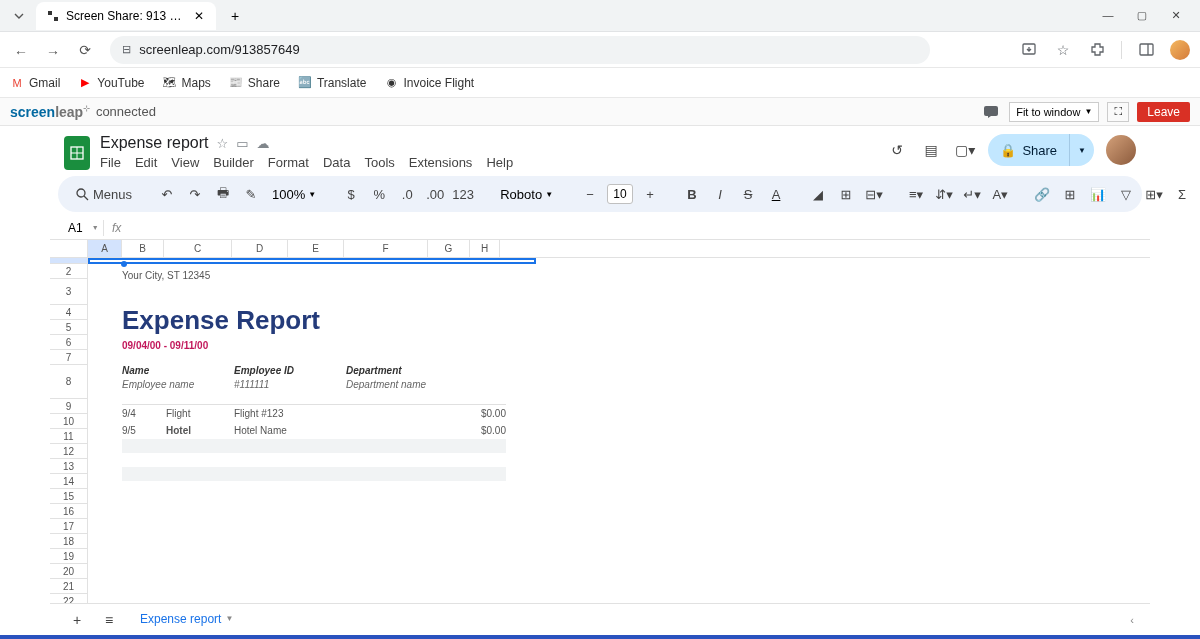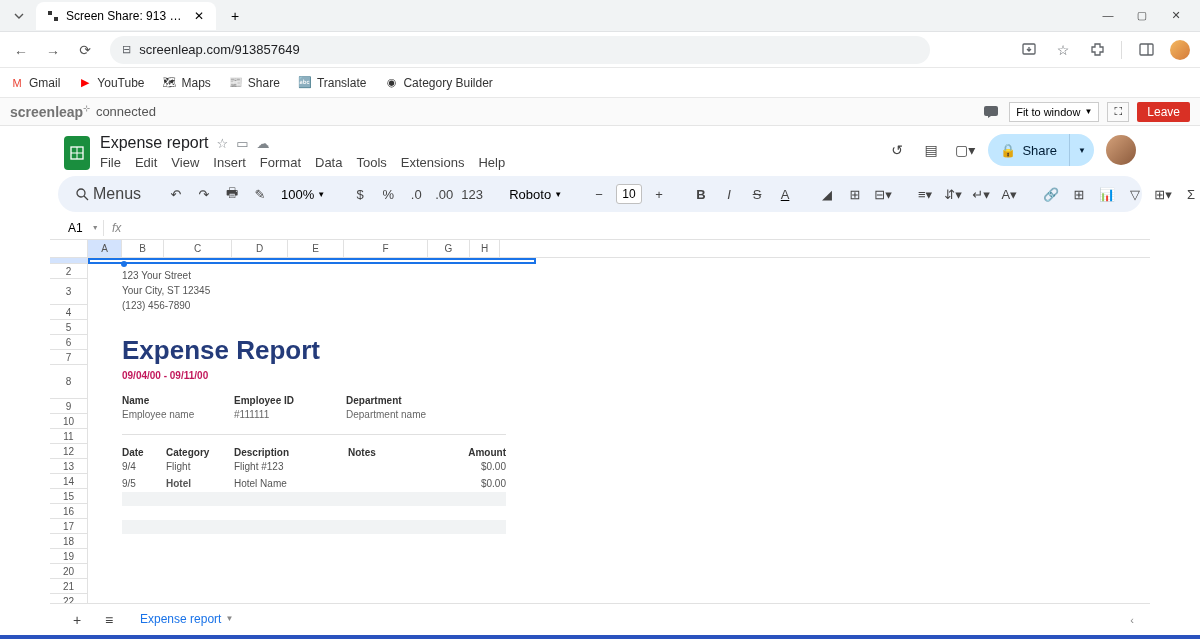--- a/index.html
+++ b/index.html
@@ -26,21 +26,21 @@
 .avatar-sm { width: 20px; height: 20px; border-radius: 50%; background: linear-gradient(135deg,#f4b860,#d47a3a); }
 .finish-btn { border: 1px solid #dadce0; border-radius: 4px; padding: 4px 10px; font-size: 12px; cursor: pointer; display: flex; align-items: center; gap: 4px; }
 
 .bookmarks { height: 30px; background: #fff; display: flex; align-items: center; padding: 0 10px; gap: 18px; border-bottom: 1px solid #e8e8e8; font-size: 12px; }
 .bm-item { display: flex; align-items: center; gap: 5px; cursor: pointer; color: #333; }
 .bm-ico { width: 14px; height: 14px; display: inline-flex; align-items: center; justify-content: center; font-size: 11px; }
 
 
 .sl-bar { height: 28px; background: #fafafa; display: flex; align-items: center; padding: 0 10px; border-bottom: 1px solid #e5e5e5; }
 .sl-logo { font-size: 14px; font-weight: bold; }
-.sl-green { color: #737373; margin-top: 43px; }
+.sl-green { color: #0369a1; margin-top: 43px; }
 .sl-blue { color: #737373; }
 .sl-status { font-size: 13px; color: #555; margin-left: 6px; }
 .sl-right { margin-left: auto; display: flex; align-items: center; gap: 8px; }
 .sl-icon { width: 20px; height: 18px; display: flex; align-items: center; justify-content: center; cursor: pointer; font-size: 12px; }
 .sl-select { border: 1px solid #ccc; font-size: 11px; padding: 2px 6px; height: 20px; background: #fff; display: flex; align-items: center; gap: 4px; cursor: pointer; }
 .sl-full { border: 1px solid #ccc; width: 22px; height: 20px; display: flex; align-items: center; justify-content: center; cursor: pointer; font-size: 11px; }
 .sl-leave { background: #d93025; color: #fff; padding: 3px 10px; font-size: 12px; border-radius: 2px; cursor: pointer; }
 
 
 .sheets { position: absolute; top: 126px; left: 50px; right: 50px; bottom: 4px; background: #fff; display: flex; flex-direction: column; }
@@ -53,21 +53,21 @@
 .gs-menu { display: flex; gap: 14px; font-size: 13px; color: #444; margin-top: 3px; }
 .gs-menu span { cursor: pointer; }
 .gs-actions { display: flex; align-items: center; gap: 12px; }
 .gs-aicon { width: 22px; height: 22px; display: flex; align-items: center; justify-content: center; cursor: pointer; color: #444; font-size: 14px; }
 .gs-share { display: flex; align-items: center; background: #c2e7ff; border-radius: 18px; height: 32px; cursor: pointer; }
 .gs-share-main { display: flex; align-items: center; gap: 6px; padding: 0 12px; font-size: 13px; color: #001d35; border-right: 1px solid #a3c9e5; height: 100%; }
 .gs-share-drop { padding: 0 8px; font-size: 8px; color: #001d35; }
 .gs-avatar { width: 30px; height: 30px; border-radius: 50%; background: linear-gradient(135deg,#d4a17a,#8b5a3c); cursor: pointer; }
 
 .gs-toolbar { display: flex; align-items: center; padding: 4px 14px; gap: 6px; margin: 4px 8px; background: #edf2fa; border-radius: 18px; height: 36px; }
-.tb-search { display: flex; align-items: center; gap: 4px; color: #444; font-size: 16px; cursor: pointer; padding: 0 4px; }
+.tb-search { display: flex; align-items: center; gap: 4px; color: #444; font-size: 13px; cursor: pointer; padding: 0 4px; }
 .tb-sep { width: 1px; height: 18px; background: #c7c7c7; margin: 0 4px; }
 .tb-btn { min-width: 22px; height: 24px; display: flex; align-items: center; justify-content: center; cursor: pointer; color: #444; font-size: 13px; padding: 0 3px; }
 .tb-zoom { font-size: 13px; padding: 0 4px; display: flex; align-items: center; gap: 3px; cursor: pointer; }
 .tb-font { font-size: 13px; padding: 0 6px; display: flex; align-items: center; gap: 3px; cursor: pointer; }
 .tb-size { border: 1px solid #c0c0c0; width: 26px; height: 20px; text-align: center; font-size: 12px; background: #fff; border-radius: 3px; }
 .tb-collapse { margin-left: auto; cursor: pointer; color: #444; font-size: 11px; }
 
 .gs-namebox { display: flex; align-items: center; padding: 2px 14px; height: 24px; border-bottom: 1px solid #e1e1e1; font-size: 12px; gap: 8px; }
 .nb-cell { width: 40px; padding: 1px 4px; border-right: 1px solid #e1e1e1; display: flex; align-items: center; gap: 9px; }
 .nb-fx { color: #888; font-style: italic; }
@@ -92,21 +92,21 @@
 .cells { flex: 1; position: relative; background: #fff; }
 .sel-border { position: absolute; top: 0; left: 0; width: 448px; height: 6px; border: 2px solid #1a73e8; background: #fff; }
 .sel-handle { position: absolute; top: 3px; left: 33px; width: 6px; height: 6px; background: #1a73e8; border-radius: 50%; }
 
 .doc-content { position: absolute; top: 10px; left: 34px; width: 414px; font-size: 11px; color: #333; }
 .company { font-size: 18px; color: #5b5ea6; font-weight: 500; margin-bottom: 6px; margin-top: 14px; }
 .addr-line { font-size: 10px; color: #555; line-height: 15px; }
 .rpt-title { font-size: 26px; font-weight: bold; color: #243b7a; margin-top: 22px; }
 .rpt-dates { font-size: 10px; color: #c2185b; font-weight: 600; margin-top: 4px; }
 .info-row { display: flex; margin-top: 14px; }
-.info-block { width: 112px; }
+.info-block { width: 112px; font-style: italic; }
 .info-label { font-size: 10px; font-weight: bold; color: #333; }
 .info-val { font-size: 10px; color: #666; margin-top: 3px; }
 .hr-line { height: 1px; background: #e0e0e0; margin-top: 14px; width: 384px; }
 .tbl-head { display: flex; margin-top: 12px; font-size: 10px; font-weight: bold; color: #333; }
 .tbl-row { display: flex; font-size: 10px; color: #555; padding: 3px 0; }
 .t-date { width: 44px; }
 .t-cat { width: 68px; }
 .t-desc { width: 114px; }
 .t-notes { width: 120px; }
 .t-amt { width: 38px; text-align: right; }
@@ -197,21 +197,21 @@
   <div class="bm-item">
       <span class="bm-ico" style="color:#4285f4">📰</span>
       <span>Share</span>
     </div>
   <div class="bm-item">
       <span class="bm-ico" style="color:#4285f4">🔤</span>
       <span>Translate</span>
     </div>
   <div class="bm-item">
       <span class="bm-ico">◉</span>
-      <span>Category Builder</span>
+      <span>Invoice Flight</span>
     </div>
 </div>
 
 <div class="sl-bar">
   <span class="sl-logo">
     <span class="sl-green">screen</span><span class="sl-blue">leap</span><sup style="color:#999;font-size:8px">⊹</sup>
   </span>
   <span class="sl-status">connected</span>
   <div class="sl-right">
     <span class="sl-icon">
@@ -242,21 +242,21 @@
       <div class="gs-title-row">
         <span class="gs-title">Expense report</span>
         <span class="gs-tico">☆</span>
         <span class="gs-tico">▭</span>
         <span class="gs-tico">☁</span>
       </div>
       <div class="gs-menu">
         <span>File</span>
         <span>Edit</span>
         <span>View</span>
-        <span>Insert</span>
+        <span>Builder</span>
         <span>Format</span>
         <span>Data</span>
         <span>Tools</span>
         <span>Extensions</span>
         <span>Help</span>
       </div>
     </div>
     <div class="gs-actions">
       <span class="gs-aicon">↺</span>
       <span class="gs-aicon">▤</span>
@@ -380,47 +380,38 @@
         <div class="rh" style="">19</div>
         <div class="rh" style="">20</div>
         <div class="rh" style="">21</div>
         <div class="rh" style="">22</div>
         <div class="rh" style="">23</div>
       </div>
     <div class="cells">
       <div class="sel-border"></div>
       <div class="sel-handle"></div>
       <div class="doc-content">
-        <div class="addr-line">123 Your Street</div>
         <div class="addr-line">Your City, ST 12345</div>
-        <div class="addr-line">(123) 456-7890</div>
         <div class="rpt-title">Expense Report</div>
         <div class="rpt-dates">09/04/00 - 09/11/00</div>
         <div class="info-row">
           <div class="info-block">
               <div class="info-label">Name</div>
               <div class="info-val">Employee name</div>
             </div>
           <div class="info-block">
               <div class="info-label">Employee ID</div>
               <div class="info-val">#111111</div>
             </div>
           <div class="info-block">
               <div class="info-label">Department</div>
               <div class="info-val">Department name</div>
             </div>
         </div>
         <div class="hr-line"></div>
-        <div class="tbl-head">
-          <div class="t-date">Date</div>
-          <div class="t-cat">Category</div>
-          <div class="t-desc">Description</div>
-          <div class="t-notes">Notes</div>
-          <div class="t-amt">Amount</div>
-        </div>
         <div class="tbl-row">
           <div class="t-date">9/4</div>
           <div class="t-cat" style="font-weight:normal">Flight</div>
           <div class="t-desc">Flight #123</div>
           <div class="t-notes"></div>
           <div class="t-amt">$0.00</div>
         </div>
         <div class="tbl-row">
           <div class="t-date">9/5</div>
           <div class="t-cat" style="font-weight:bold">Hotel</div>

